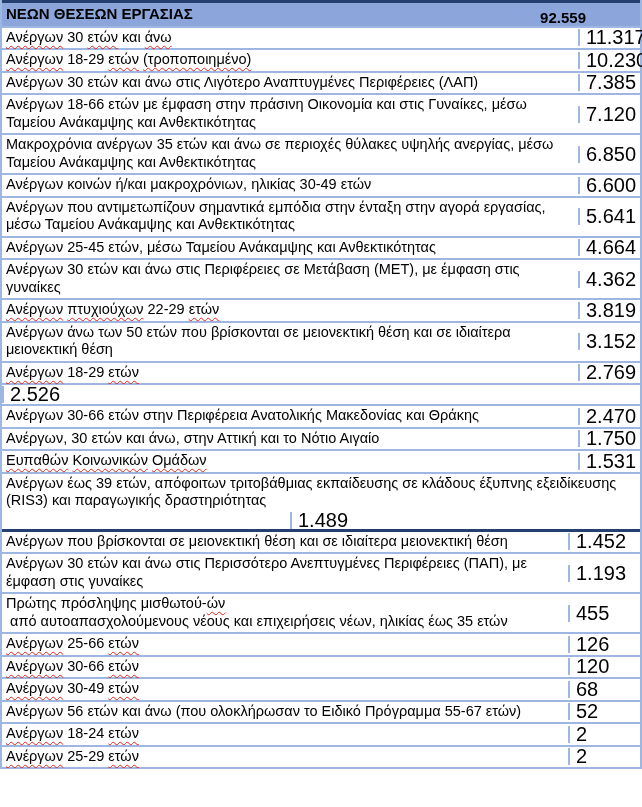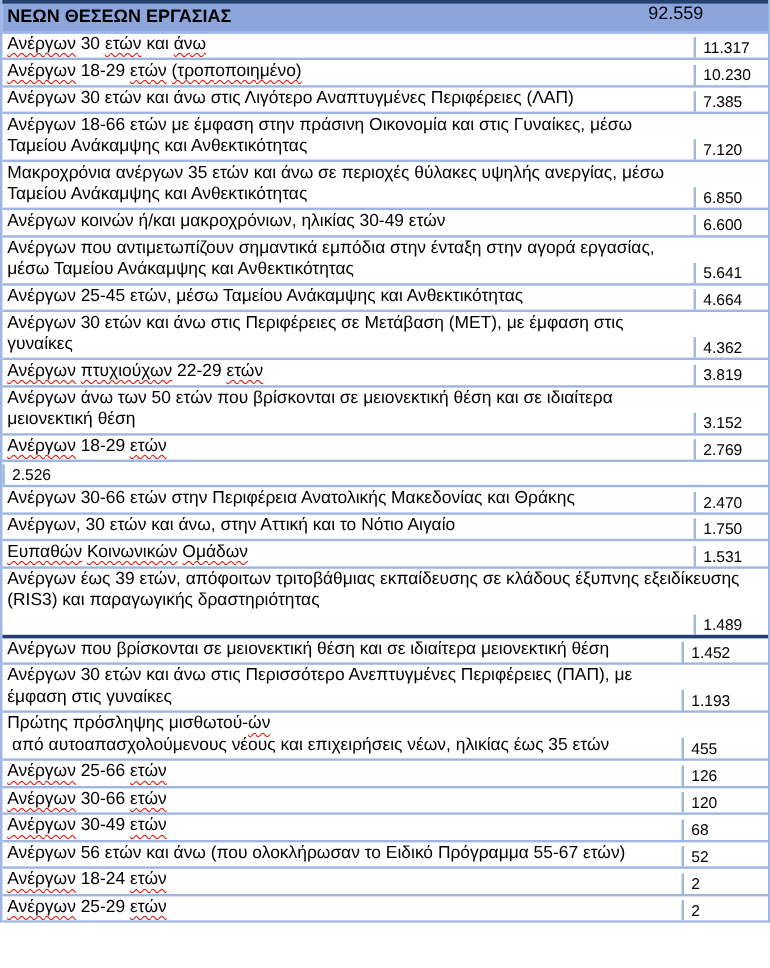--- a/index.html
+++ b/index.html
@@ -17,64 +17,64 @@
     color:var(--text);
     -webkit-font-smoothing:antialiased;
   }
   .doc{
     width:642px;
     border-left:2px solid var(--border-light);
     border-right:2px solid var(--border-light);
   }
   .row{
     display:flex;
-    align-items:flex-end;
+    align-items:center;
     border-bottom:2px solid var(--border-light);
     min-height:21px;
   }
   .label{
     flex:1 1 auto;
     padding:1px 6px 2px 4px;
     font-size:14.5px;
     line-height:17.5px;
     display:flex;
     flex-wrap:wrap;
     align-content:center;
     white-space:pre-wrap;
   }
   .value{
     flex:0 0 auto;
     width:var(--valw,62px);
     border-left:2px solid var(--border-light);
     display:flex;
     align-items:center;
     padding-left:6px;
-    font-size:13px;
+    font-size:20px;
     line-height:17px;
   }
   .band{
     background:var(--band-bg);
     font-weight:bold;
     min-height:25px;
-    align-items:flex-start;
+    align-items:flex-end;
   }
   .band .label{
     font-size:15px;
     padding-top:2px;
     padding-bottom:3px;
   }
   .header{
     border-top:3px solid var(--border-dark);
     border-bottom:2px solid var(--border-light);
   }
   .hval{
     flex:0 0 auto;
     padding-right:54px;
     font-size:15px;
-    font-weight:normal;
+    font-weight:bold;
     margin-left:16px;
   }
   .section.sec1{
     border-top:3px solid var(--border-dark);
   }
   .section .row:last-child.nosep{border-bottom:none;flex-direction:column;}
   .sq{
     text-decoration-line:underline;
     text-decoration-style:wavy;
     text-decoration-color:var(--squiggle);

